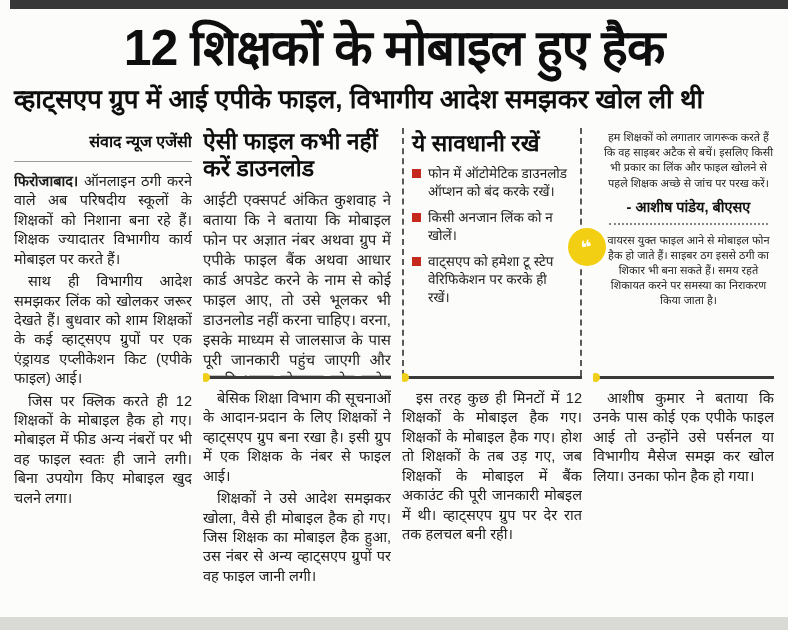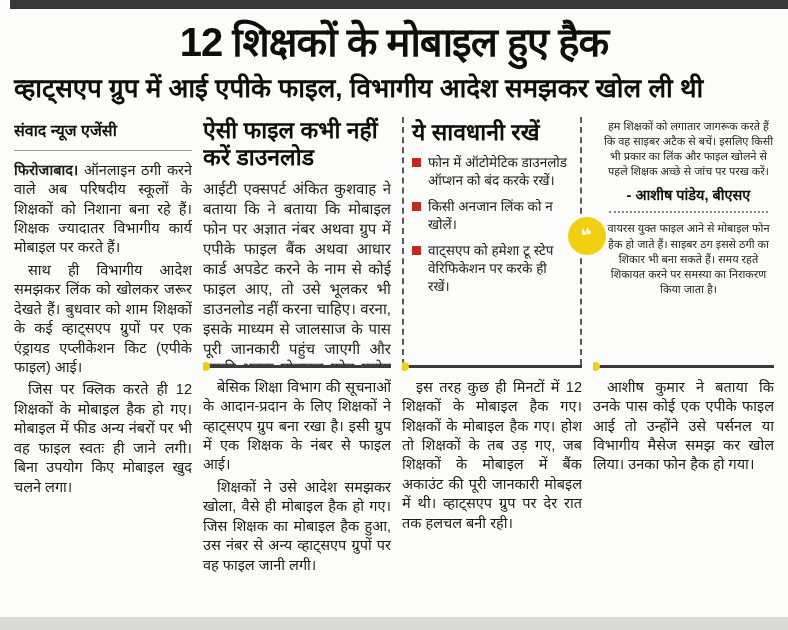--- a/index.html
+++ b/index.html
@@ -17,21 +17,21 @@
     color: #1c1c1c;
   }
   .top-bar {
     position: absolute;
     top: 0; left: 10px; right: 0;
     height: 9px;
     background: #383838;
   }
   .headline {
     margin: 20px 10px 0;
-    font-size: 40px;
+    font-size: 50px;
     font-weight: 800;
     letter-spacing: -1px;
     line-height: 1.12;
     text-align: center;
     color: #0e0e0e;
     white-space: nowrap;
   }
   .subheadline {
     margin: 4px 14px 0;
     font-size: 26px;
@@ -53,20 +53,21 @@
   .col3 { width: 180px; flex: 0 0 auto; }
   .col4 { flex: 1 1 auto; }
 
   .byline {
     font-size: 16px;
     font-weight: 700;
     padding: 2px 0 9px;
     border-bottom: 1px solid #9a9a9a;
     margin-bottom: 10px;
     color: #111;
+    text-align: right;
   }
   .para {
     margin: 0 0 3px;
     font-size: 14.5px;
     line-height: 1.34;
     text-align: justify;
   }
   .indent { text-indent: 14px; }
   .dateline { font-weight: 700; }
 

